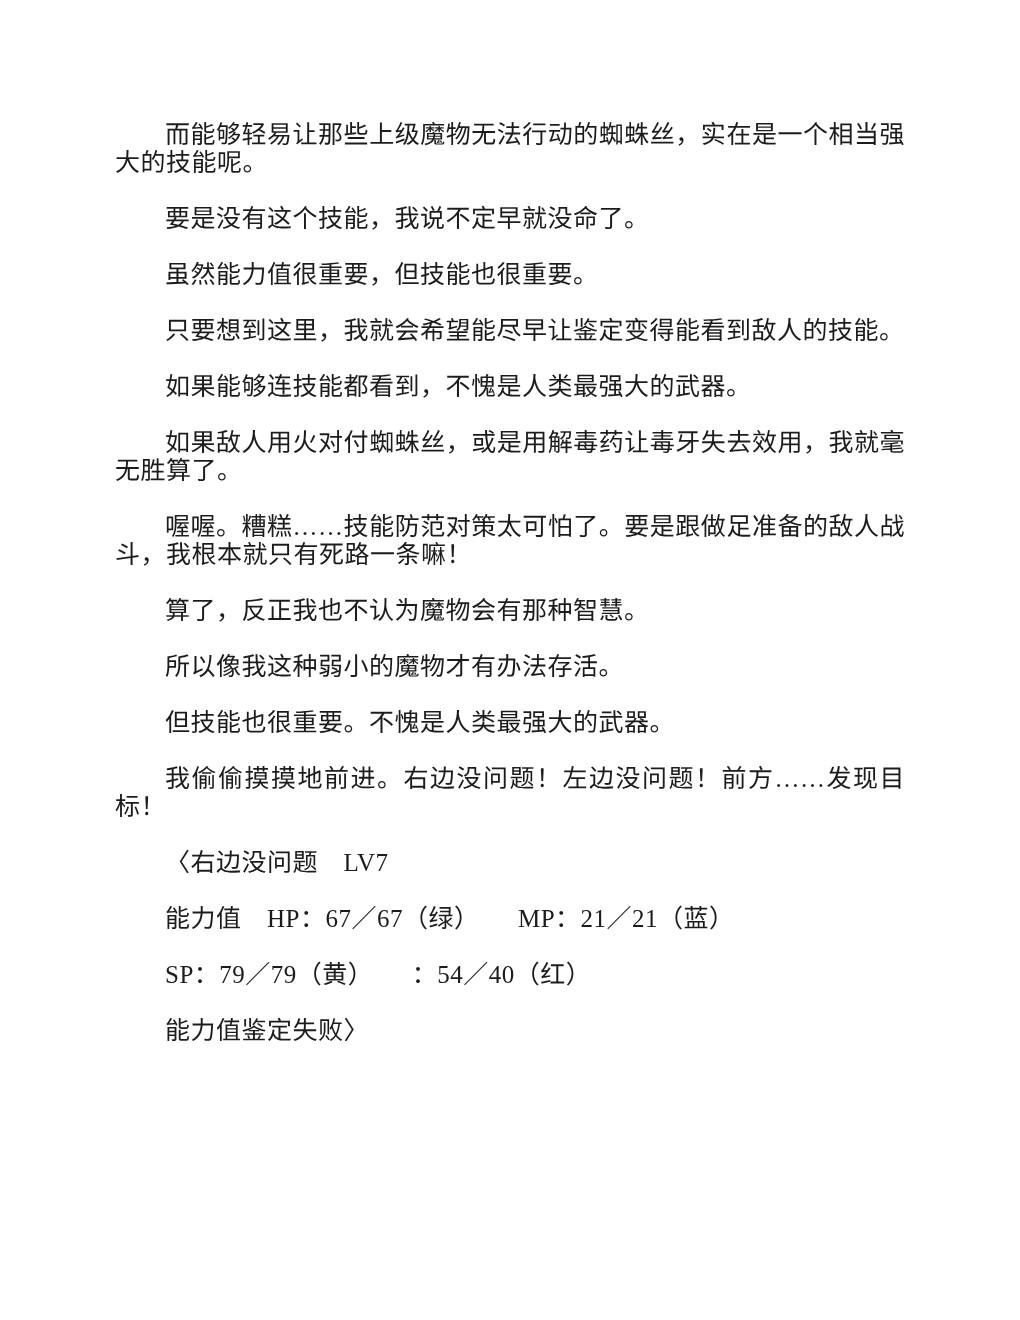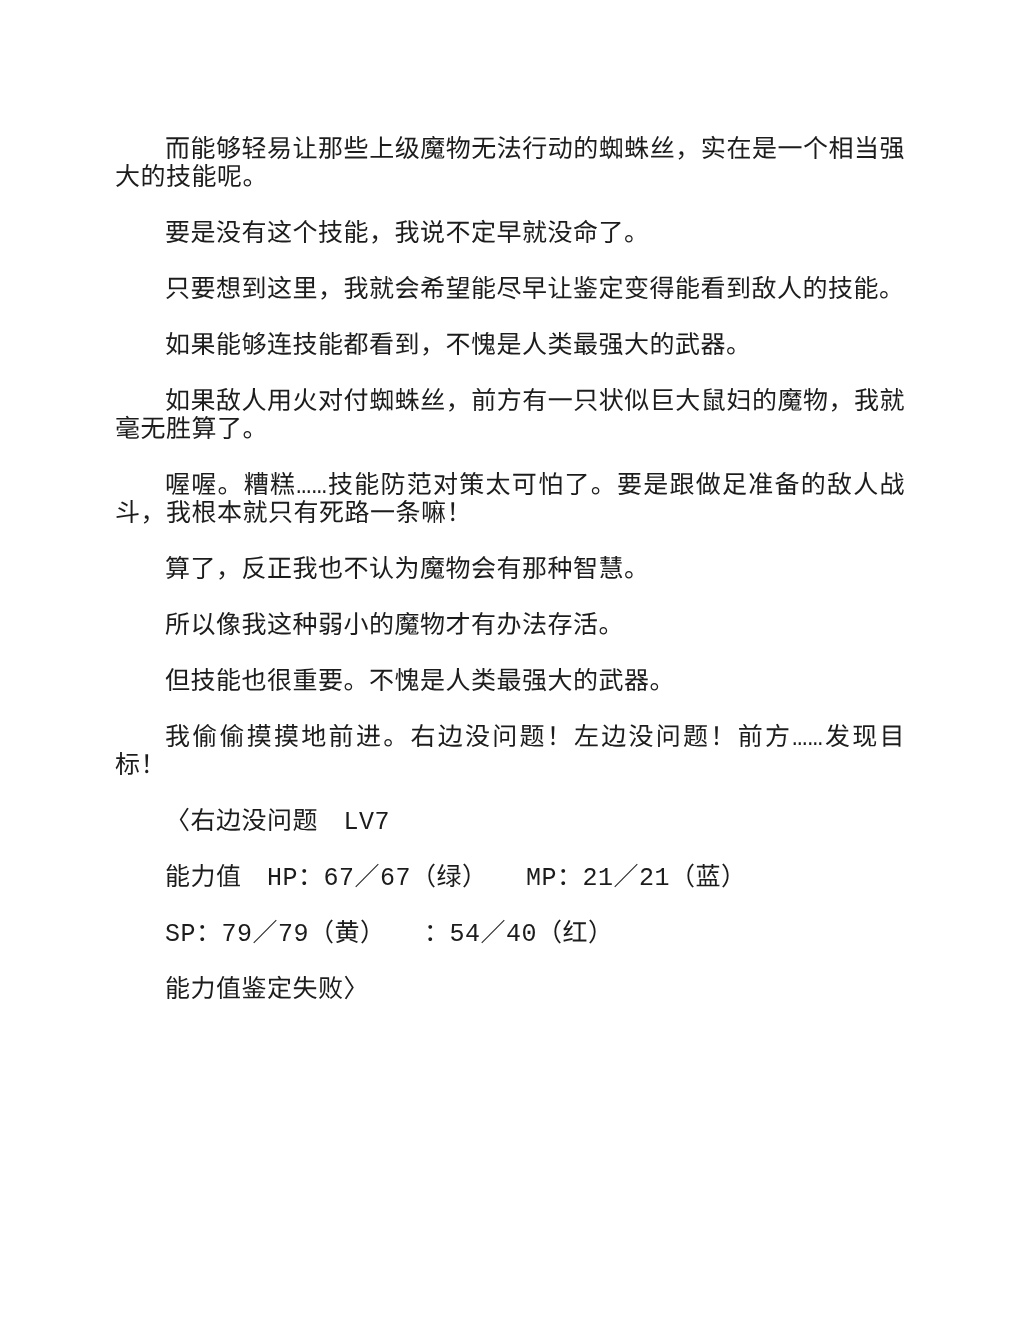--- a/index.html
+++ b/index.html
@@ -18,37 +18,37 @@
     box-sizing: border-box;
     background: var(--bg-color);
     color: var(--text-color);
     padding: 121px 115px 0 115px;
     font-family: "Liberation Serif", "DejaVu Serif", serif;
     font-size: 25px;
     line-height: 28px;
     overflow: hidden;
   }
   .ebook-page p {
-    margin: 16px 0 28px 0;
+    margin: 0 0 28px 0;
     text-indent: 50px;
     text-align: justify;
     letter-spacing: 0.5px;
     word-break: break-all;
-    font-family: Liberation Mono, monospace;
   }
 </style>
 </head>
 <body>
 
 <div class="ebook-page">
   <p>而能够轻易让那些上级魔物无法行动的蜘蛛丝，实在是一个相当强大的技能呢。</p>
   <p>要是没有这个技能，我说不定早就没命了。</p>
+  <p>虽然能力值很重要，但技能也很重要。</p>
   <p>只要想到这里，我就会希望能尽早让鉴定变得能看到敌人的技能。</p>
   <p>如果能够连技能都看到，不愧是人类最强大的武器。</p>
-  <p>如果敌人用火对付蜘蛛丝，前方有一只状似巨大鼠妇的魔物，我就毫无胜算了。</p>
+  <p>如果敌人用火对付蜘蛛丝，或是用解毒药让毒牙失去效用，我就毫无胜算了。</p>
   <p>喔喔。糟糕……技能防范对策太可怕了。要是跟做足准备的敌人战斗，我根本就只有死路一条嘛！</p>
   <p>算了，反正我也不认为魔物会有那种智慧。</p>
   <p>所以像我这种弱小的魔物才有办法存活。</p>
   <p>但技能也很重要。不愧是人类最强大的武器。</p>
   <p>我偷偷摸摸地前进。右边没问题！左边没问题！前方……发现目标！</p>
   <p>〈右边没问题　LV7</p>
   <p>能力值　HP：67／67（绿）　　MP：21／21（蓝）</p>
   <p>SP：79／79（黄）　　：54／40（红）</p>
   <p>能力值鉴定失败〉</p>
 </div>

